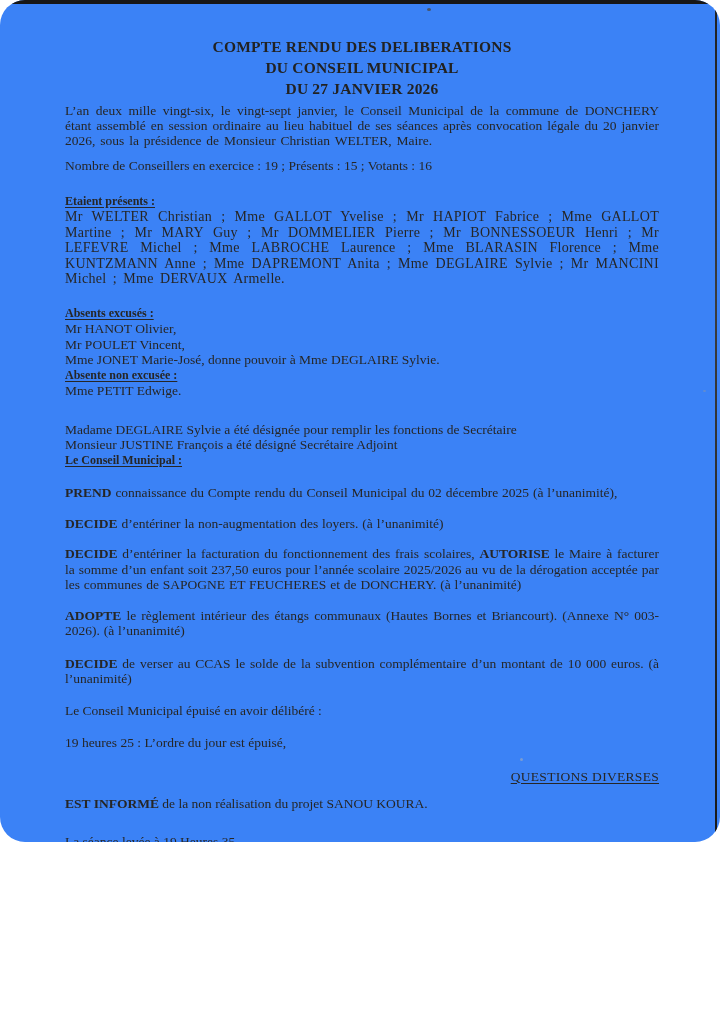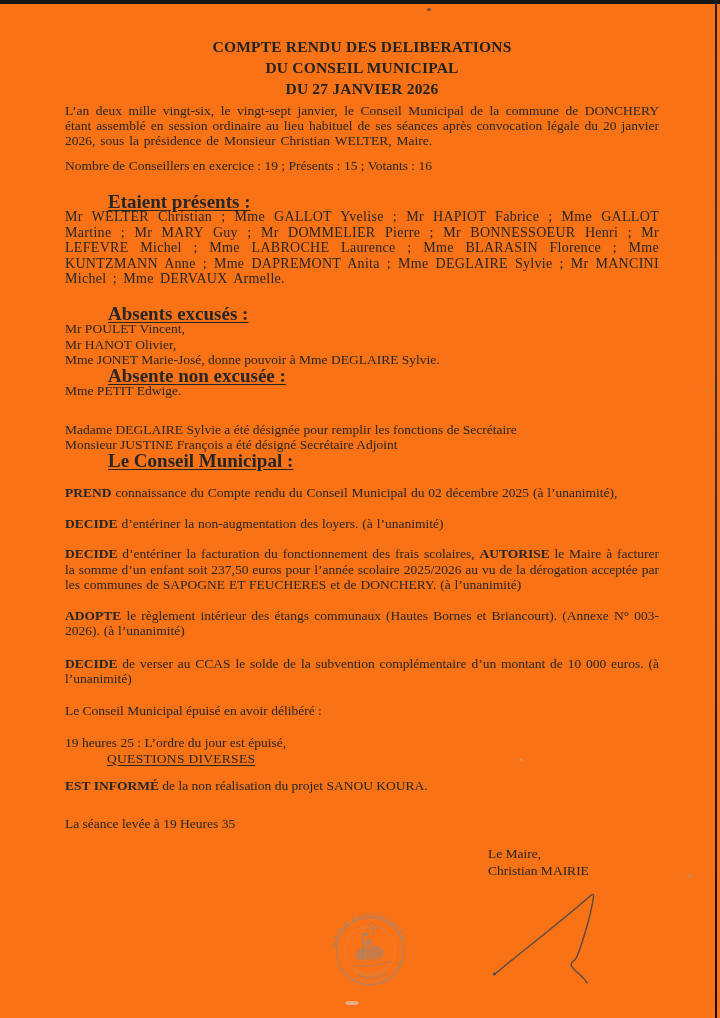--- a/index.html
+++ b/index.html
@@ -1,53 +1,53 @@
 <!DOCTYPE html>
 <html><head>
 <meta charset="utf-8">
 <style>
   html,body{margin:0;padding:0;}
   body{width:720px;height:1018px;background:#ffffff;}
-  .page{position:relative;width:720px;height:1018px;background:#f97316;overflow:hidden;
-        font-family:"Liberation Serif","DejaVu Serif",serif;color:#262626;}
+  .page{position:relative;width:720px;height:842px;background:#3b82f6;overflow:hidden;
+        font-family:"Liberation Serif","DejaVu Serif",serif;color:#262626;border-radius:25px;}
   
   .scan-strip-top{position:absolute;top:0;left:0;width:720px;height:4px;background:#171717;}
   .scan-strip-right{position:absolute;top:0;left:715px;width:2px;height:1018px;
     background:linear-gradient(#202020,#3c3c3c 30%,#262626 60%,#101010);}
   .speck{position:absolute;border-radius:50%;}
   .speck.s1{left:427px;top:8px;width:4px;height:3px;background:#4a4a4a;opacity:.8;}
   .speck.s2{left:687px;top:875px;width:5px;height:3px;background:#9a9a9a;opacity:.45;}
   .speck.s3{left:703px;top:390px;width:3px;height:2px;background:#9a9a9a;opacity:.4;}
   .speck.s4{left:345px;top:1001px;width:14px;height:4px;background:#d8d8d4;opacity:.6;}
   .speck.s5{left:520px;top:758px;width:3px;height:3px;background:#b5b5b2;opacity:.5;}
 
   .content{position:absolute;left:65px;top:0;width:594px;filter:blur(0.15px);}
   p,h3{margin:0;padding:0;}
   .title-block{margin-top:36px;text-align:center;font-weight:bold;font-size:15.5px;
                line-height:21px;letter-spacing:.2px;color:#222;}
   .para{font-size:13.5px;line-height:15.5px;}
   .justify{text-align:justify;}
   .intro{margin-top:4px;line-height:15px;word-spacing:1.5px;}
   .counts{margin-top:10px;}
-  .heading{font-size:19px;font-weight:bold;text-decoration:underline;
-           text-underline-offset:2px;line-height:15.5px;margin-left:43px;}
+  .heading{font-size:12px;font-weight:bold;text-decoration:underline;
+           text-underline-offset:2px;line-height:15.5px;}
   .h-presents{margin-top:20px;}
   .list{font-size:14px;line-height:15.5px;letter-spacing:.3px;word-spacing:2.5px;}
   .h-absents{margin-top:19px;}
   .mt-sec{margin-top:23px;}
   .delib{word-spacing:.5px;}
   .d-prend{margin-top:17px;}
   .d1{margin-top:15px;}
   .d2{margin-top:15px;}
   .d-adopte{margin-top:15px;}
   .d3{margin-top:17px;}
   .d4{margin-top:14px;}
   .apres{margin-top:16px;}
   .h19{margin-top:17px;}
-  .questions{margin-top:0;padding-left:42px;}
+  .questions{margin-top:18px;padding-left:42px;text-align:right;}
   .u{text-decoration:underline;text-underline-offset:2px;letter-spacing:.3px;}
   .informe{margin-top:12px;}
   .seance{margin-top:22px;}
   b{font-weight:bold;}
 
   .signoff{position:absolute;left:488px;top:845px;font-size:13.5px;line-height:17px;filter:blur(0.15px);}
   .seal{position:absolute;left:328px;top:909px;width:84px;height:84px;opacity:.85;
         transform:rotate(-6deg);}
   .signature-svg{position:absolute;left:482px;top:884px;width:120px;height:108px;}
 </style>
@@ -73,22 +73,22 @@
     </header>
 
     <p class="para justify intro">L’an deux mille vingt-six, le vingt-sept janvier, le Conseil Municipal de la commune de DONCHERY étant assemblé en session ordinaire au lieu habituel de ses séances après convocation légale du 20 janvier 2026, sous la présidence de Monsieur Christian WELTER, Maire.</p>
 
     <p class="para counts">Nombre de Conseillers en exercice : 19 ; Présents : 15 ; Votants : 16</p>
 
     <h3 class="heading h-presents">Etaient présents :</h3>
     <p class="para justify list">Mr WELTER Christian ; Mme GALLOT Yvelise ; Mr HAPIOT Fabrice ; Mme GALLOT Martine ; Mr MARY Guy ; Mr DOMMELIER Pierre ; Mr BONNESSOEUR Henri ; Mr LEFEVRE Michel ; Mme LABROCHE Laurence ; Mme BLARASIN Florence ; Mme KUNTZMANN Anne ; Mme DAPREMONT Anita ; Mme DEGLAIRE Sylvie ; Mr MANCINI Michel ; Mme DERVAUX Armelle.</p>
 
     <h3 class="heading h-absents">Absents excusés :</h3>
+    <p class="para">Mr HANOT Olivier,</p>
     <p class="para">Mr POULET Vincent,</p>
-    <p class="para">Mr HANOT Olivier,</p>
     <p class="para">Mme JONET Marie-José, donne pouvoir à Mme DEGLAIRE Sylvie.</p>
 
     <h3 class="heading">Absente non excusée :</h3>
     <p class="para">Mme PETIT Edwige.</p>
 
     <p class="para mt-sec">Madame DEGLAIRE Sylvie a été désignée pour remplir les fonctions de Secrétaire</p>
     <p class="para">Monsieur JUSTINE François a été désigné Secrétaire Adjoint</p>
 
     <h3 class="heading">Le Conseil Municipal :</h3>
 

